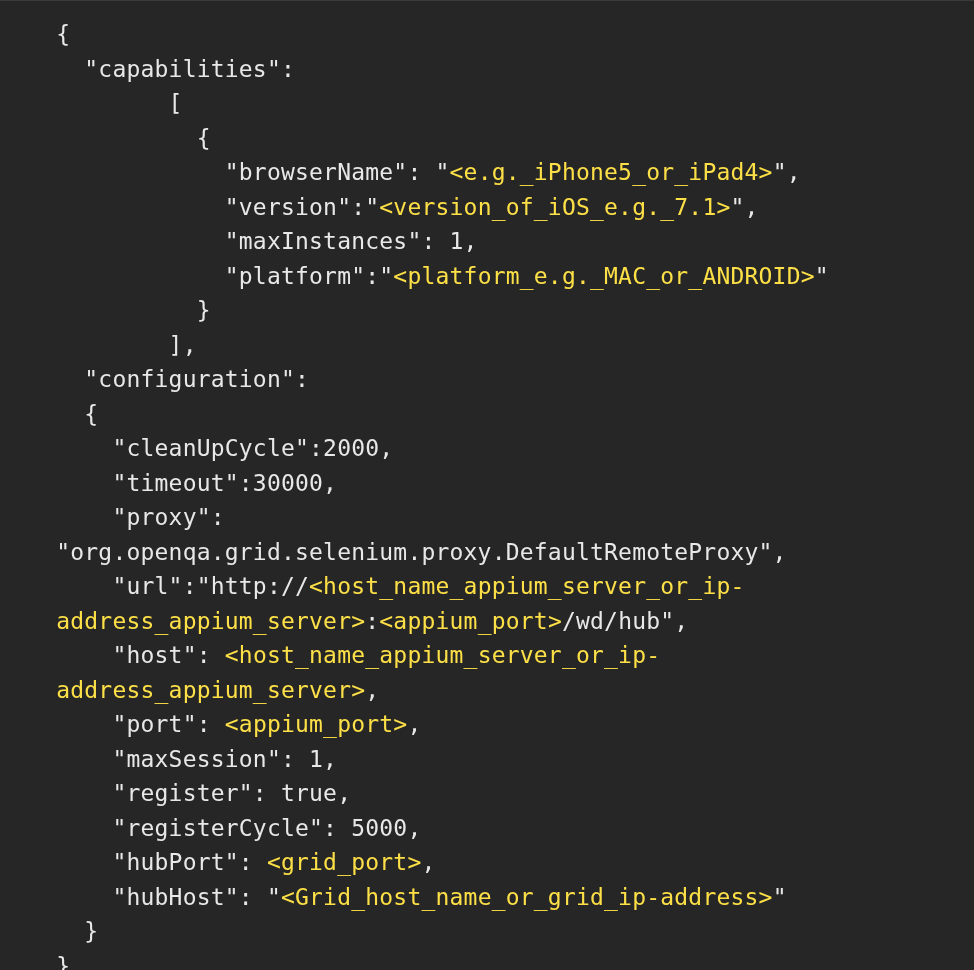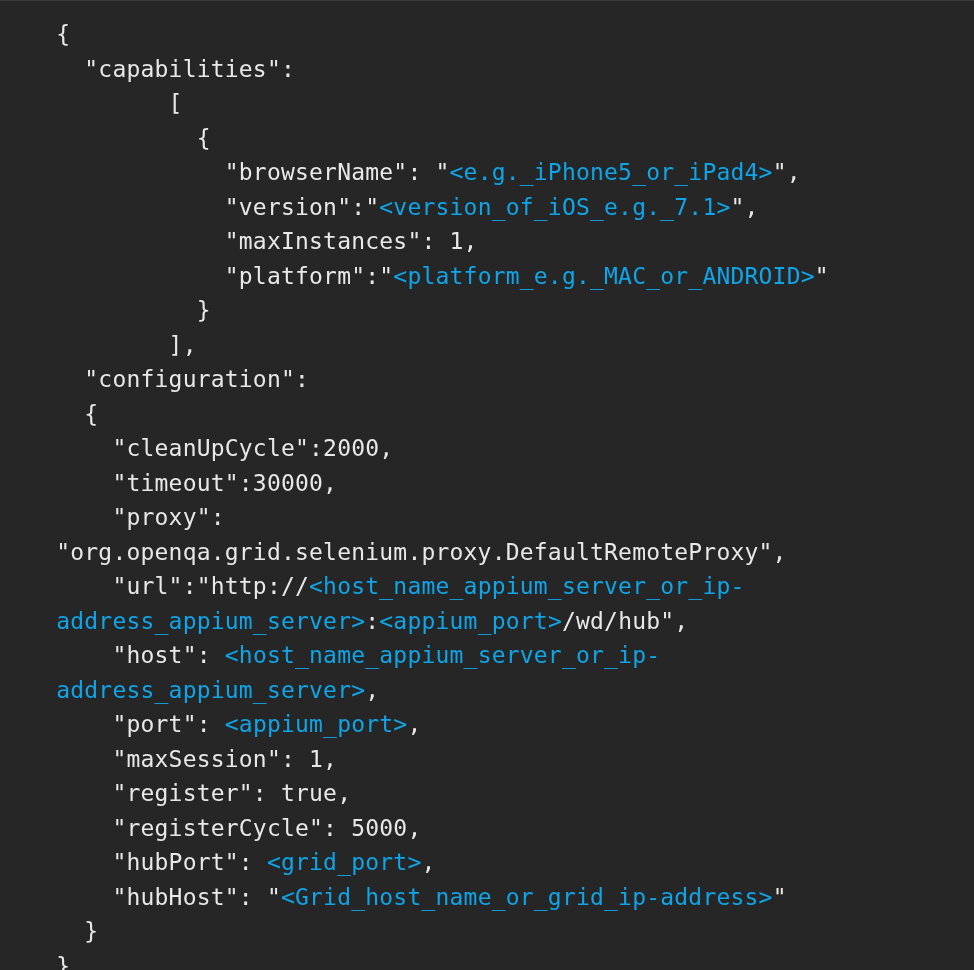--- a/index.html
+++ b/index.html
@@ -15,21 +15,21 @@
     border-top: 1px solid #3a3a3a;
     font-family: "SF Mono", "Menlo", "Consolas", "DejaVu Sans Mono", monospace;
     font-size: 23px;
     line-height: 1.5;
     color: #e8e8e8;
     padding: 16px 0 0 0;
     white-space: pre;
     letter-spacing: 0.2px;
   }
   .str { color: #e8e8e8; }       
-  .ph  { color: #0ea5e9; }       
+  .ph  { color: #fde047; }       
 </style>
 </head>
 <body>
 
 <div class="code-block"><code id="code-target"><span>    <span class="str">{</span></span>
 <span>      <span class="str">"capabilities":</span></span>
 <span>            <span class="str">[</span></span>
 <span>              <span class="str">{</span></span>
 <span>                <span class="str">"browserName": "</span><span class="ph">&lt;e.g._iPhone5_or_iPad4&gt;</span><span class="str">",</span></span>
 <span>                <span class="str">"version":"</span><span class="ph">&lt;version_of_iOS_e.g._7.1&gt;</span><span class="str">",</span></span>

